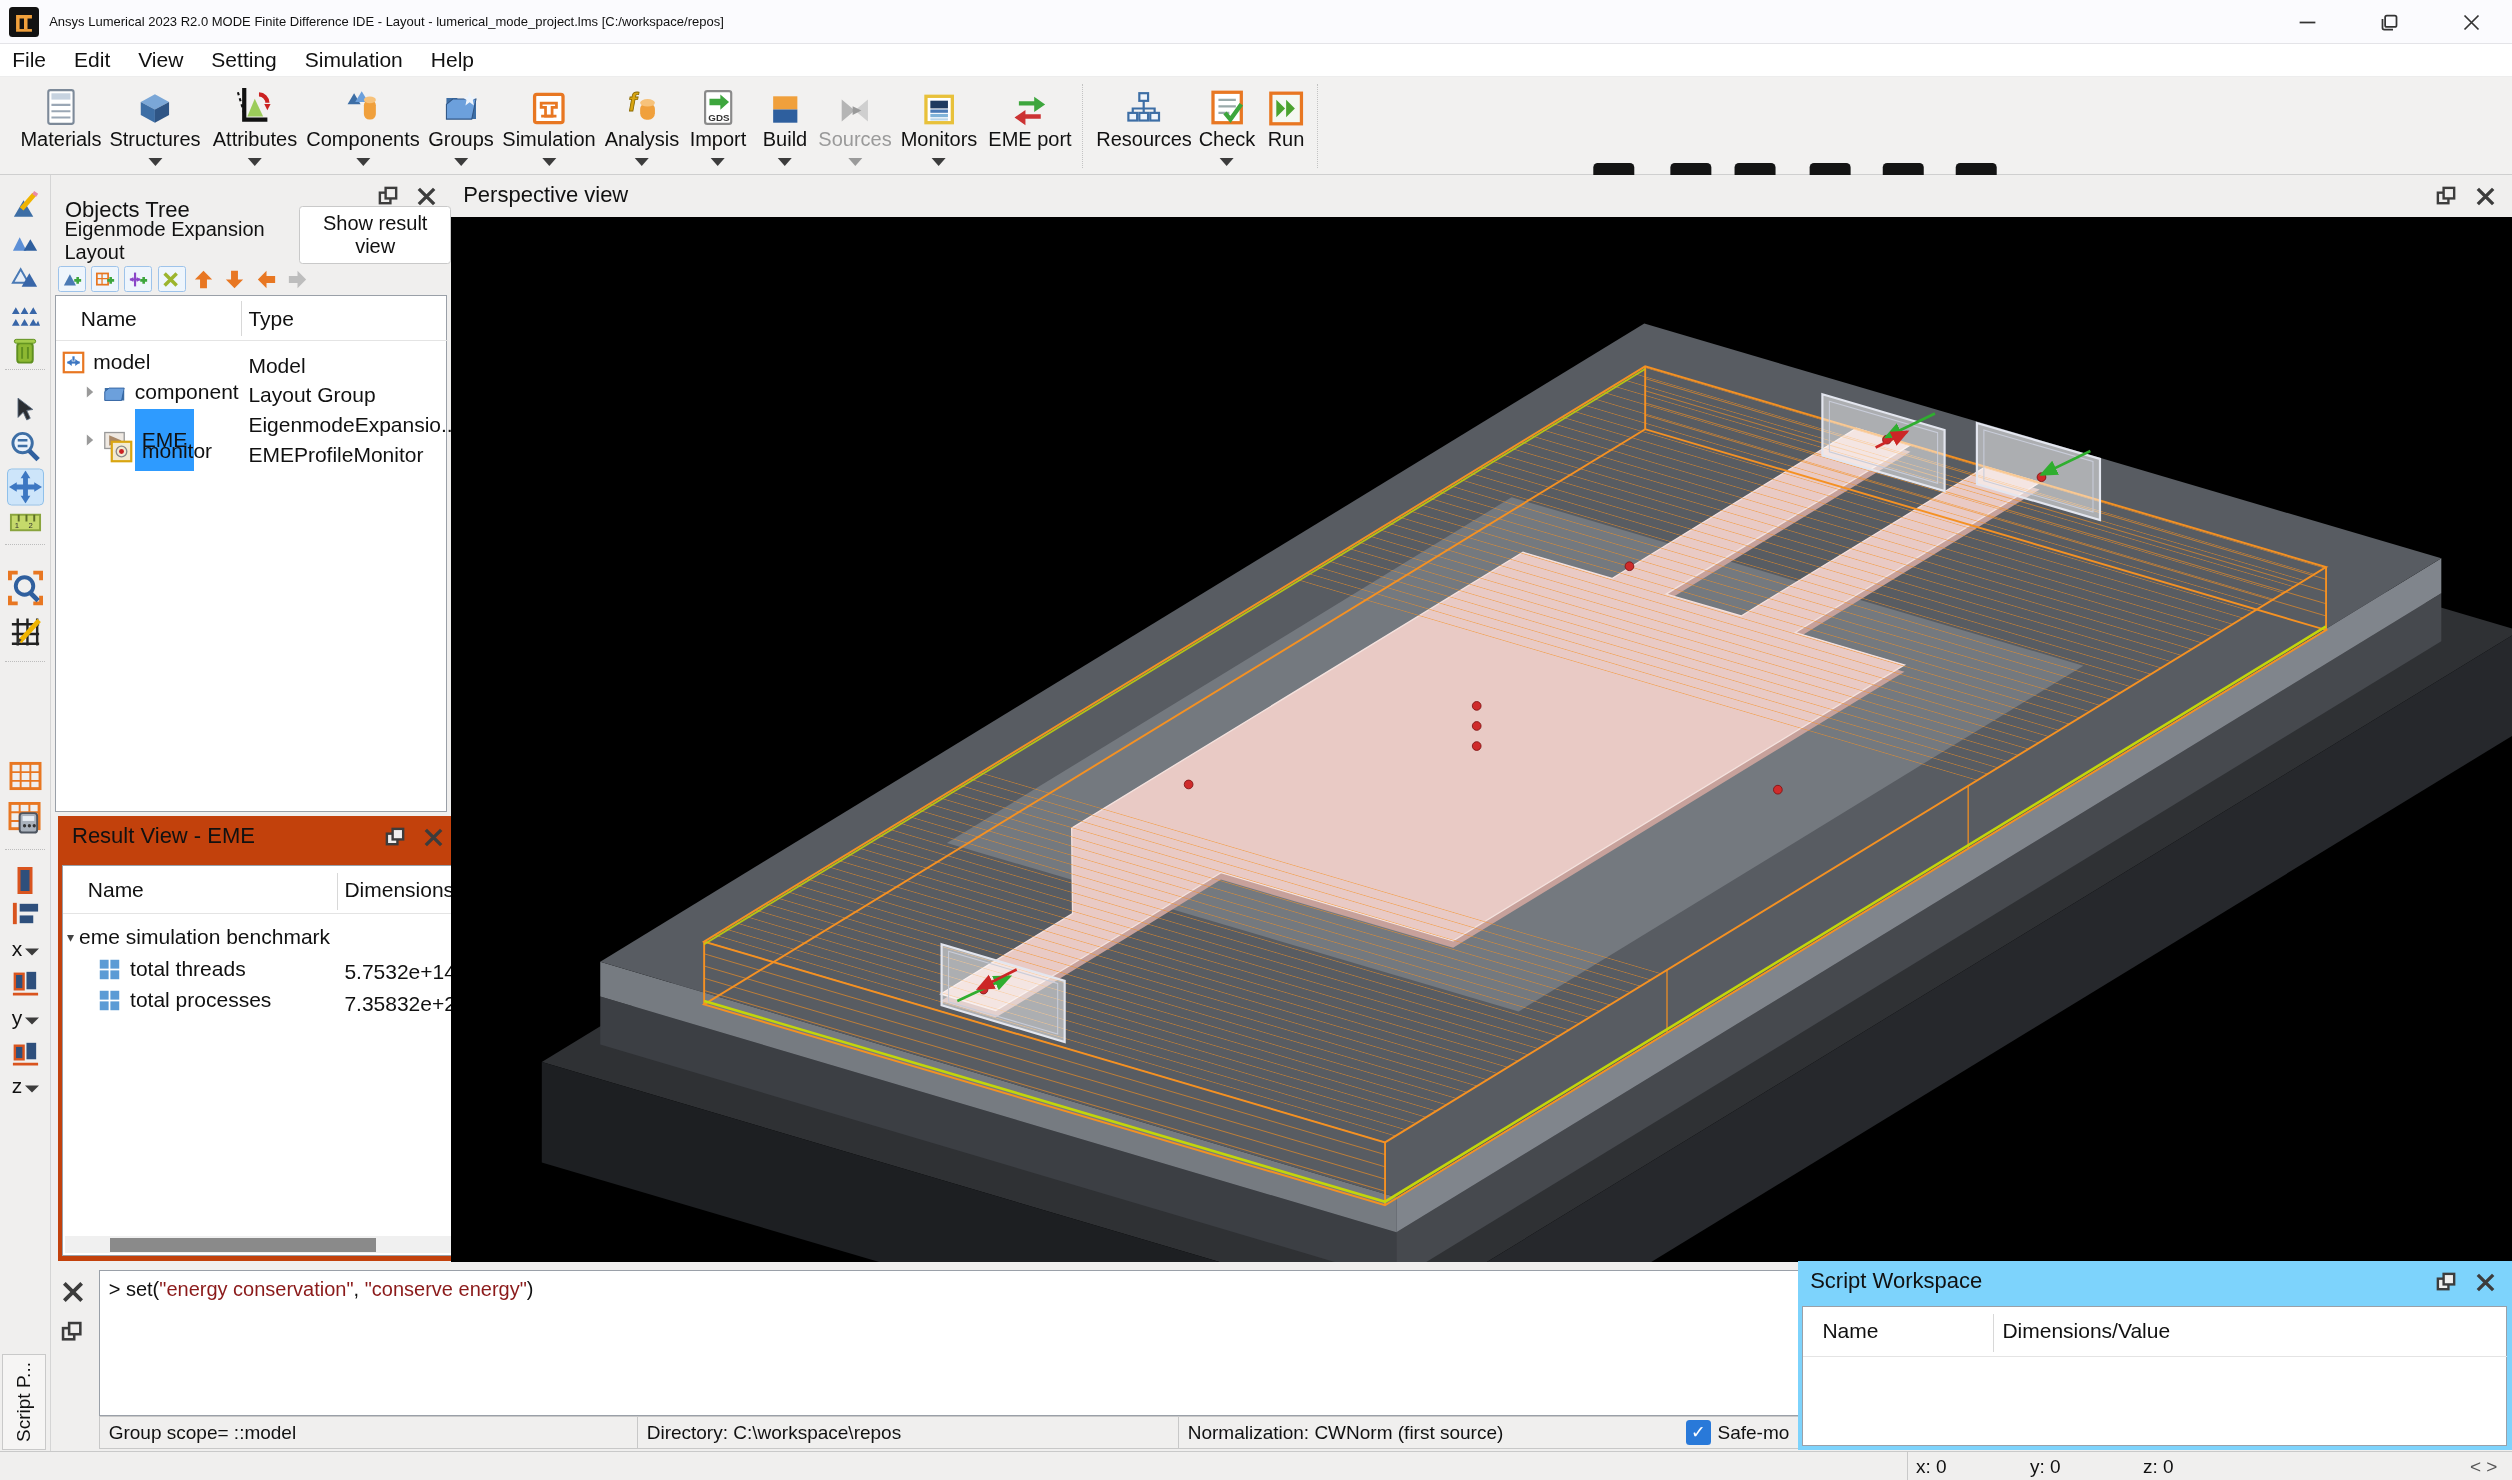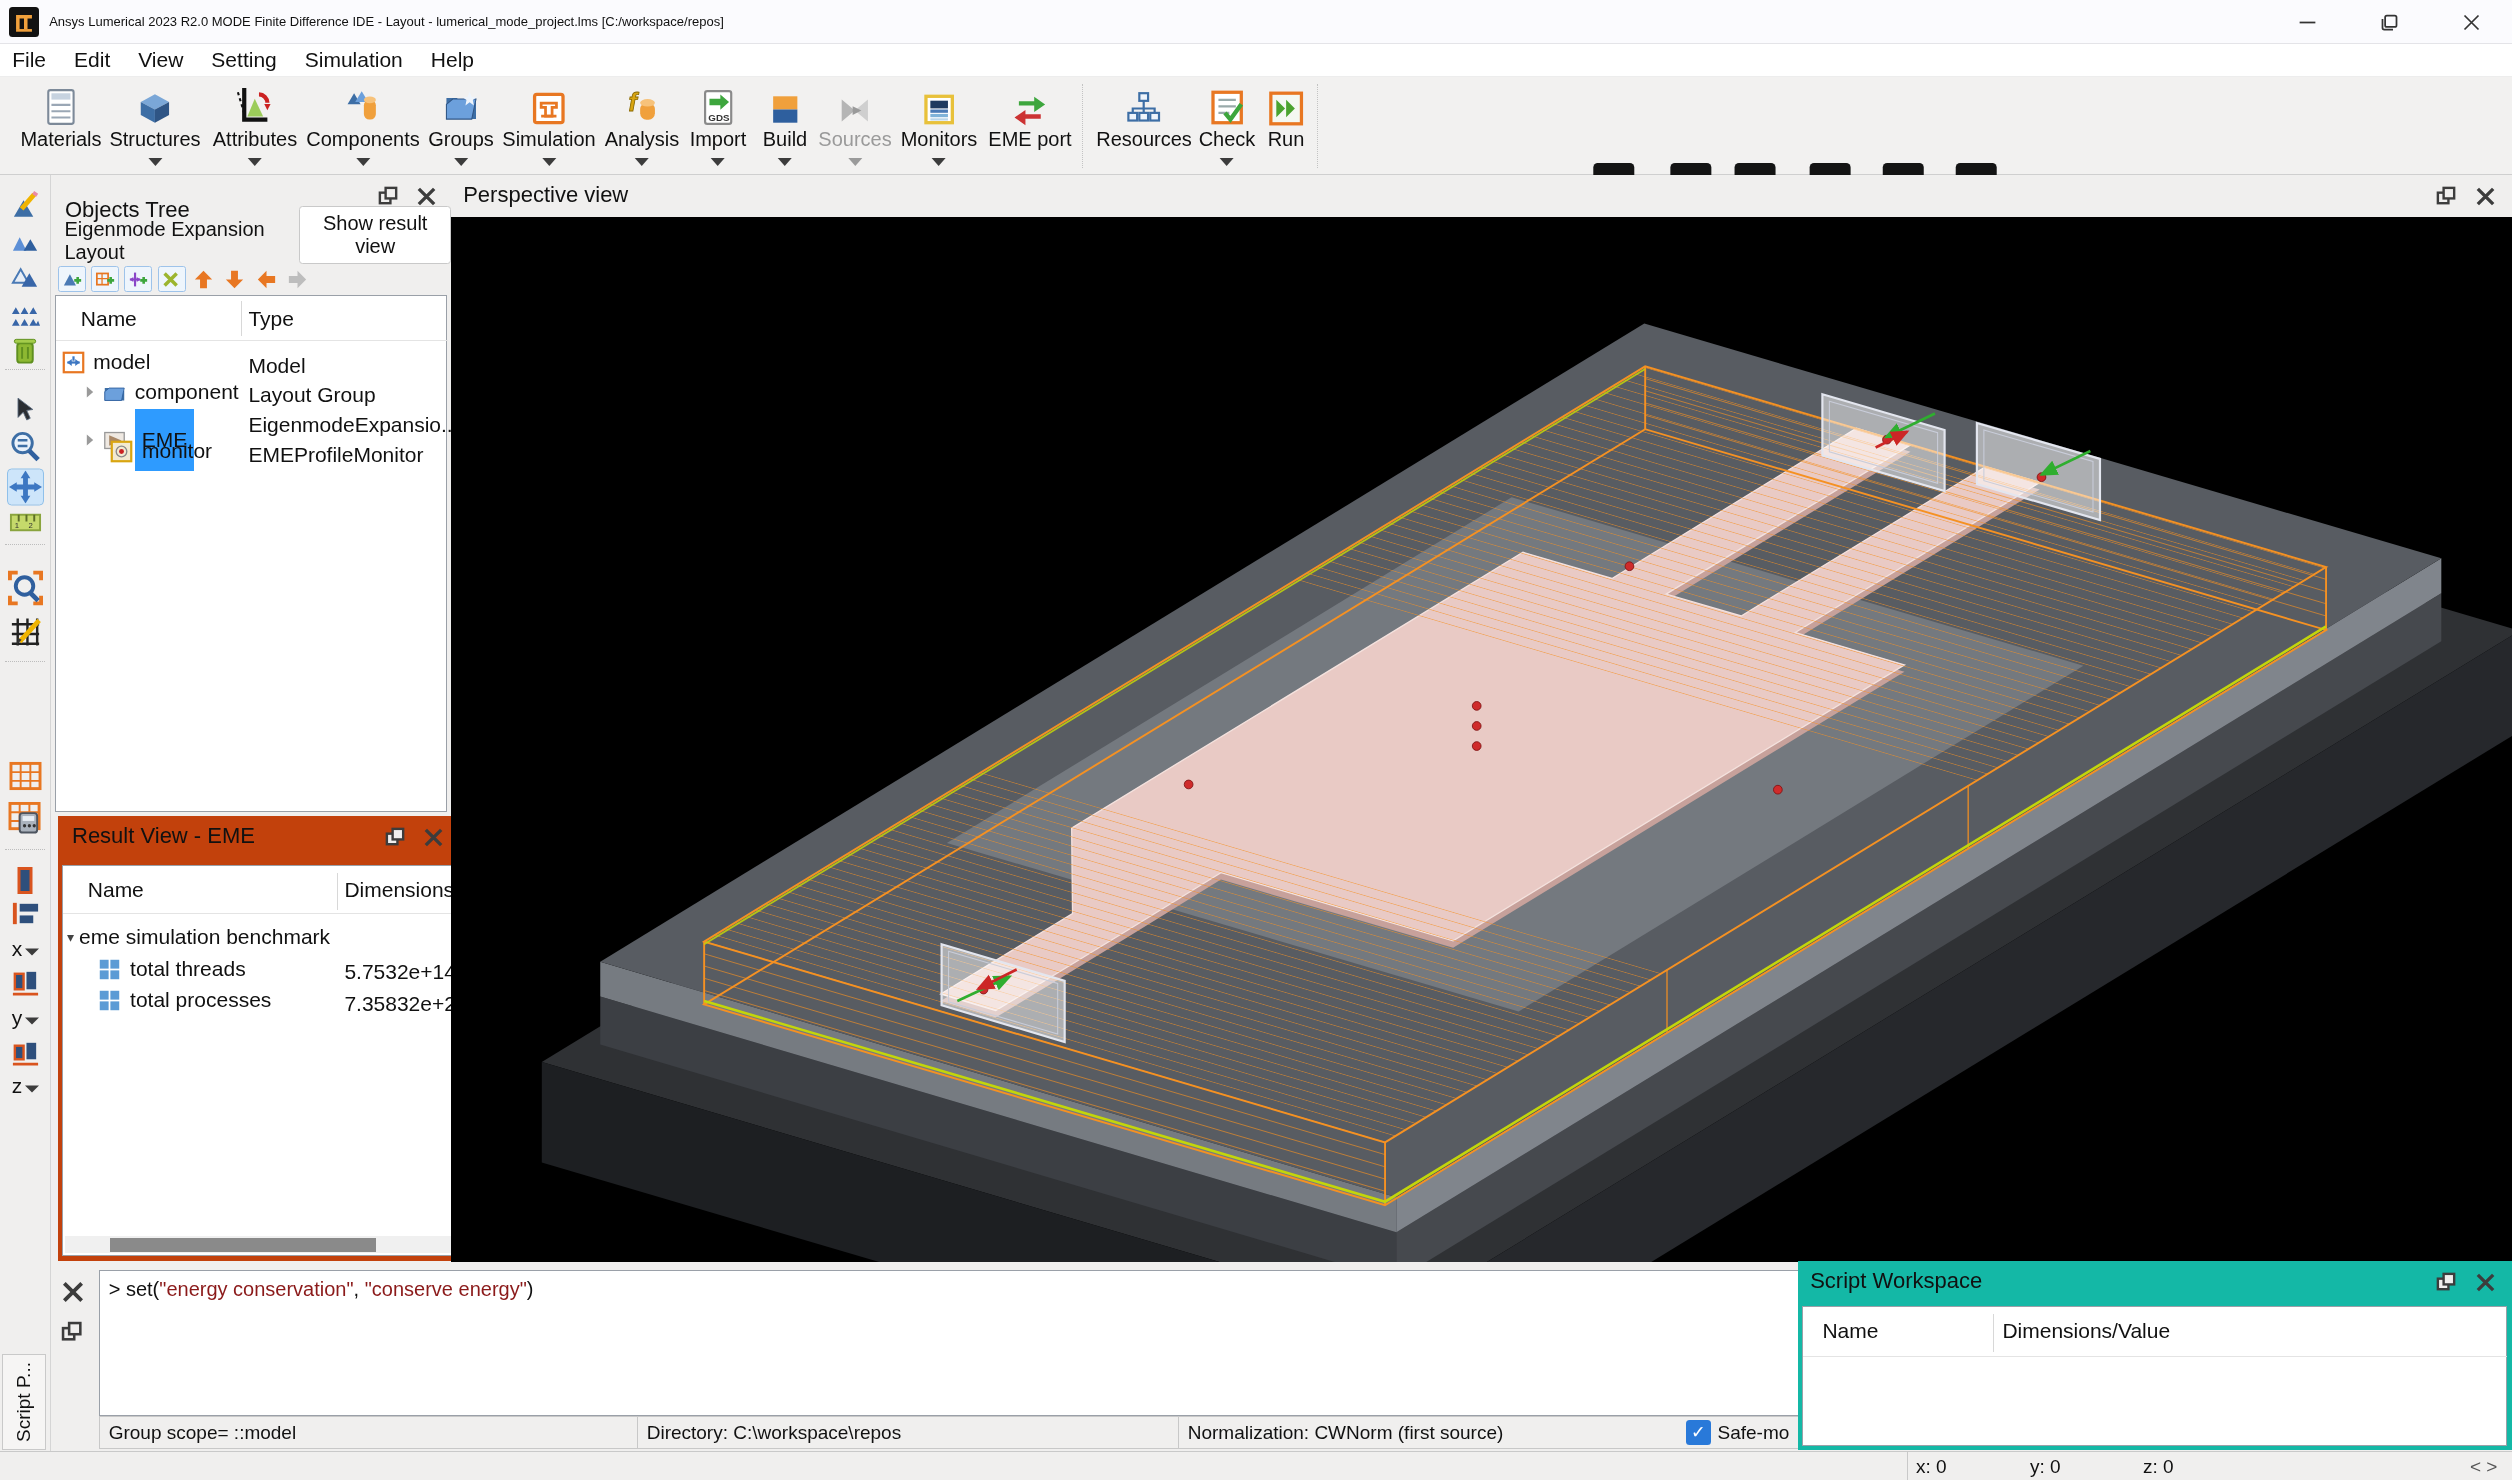--- a/index.html
+++ b/index.html
@@ -102,21 +102,21 @@
     font-size:20px; padding:7px 8.7px; }
   #console .string { color:var(--string_red); }
   #console .plain { color:#111; }
   #statusbar { left:99px; top:1416px; width:1700px; height:33px; display:flex; }
   .status-seg { height:33px; border:0.9px solid #c8c8c8; border-left:none; background:#f0efee;
     font-size:19px; color:#111; display:flex; align-items:center; padding:0 8.7px; overflow:hidden; }
   .status-seg:first-child { border-left:0.9px solid #c8c8c8; }
   .checkbox { width:24.4px; height:24.4px; background:#2979d9; border-radius:3.5px; color:#fff;
     font-size:17.5px; display:flex; align-items:center; justify-content:center; margin:0 7px 0 auto; flex:none;}
 
-  #script-ws { left:1798px; top:1261px; width:714px; height:189px; background:#14b8a6; }
+  #script-ws { left:1798px; top:1261px; width:714px; height:189px; background:#7dd3fc; }
   #ws-table { left:4.4px; top:45px; width:705px; height:140px; }
 
   #coords { left:0; top:1451px; width:2512px; height:30px; background:#f0efee;
     border-top:0.9px solid #c9c9c9; font-size:19px; color:#111; }
   #coords .cd { position:absolute; top:3.5px; }
   #coords .divider { position:absolute; left:1907px; top:0; height:30px; border-left:0.9px solid #c9c9c9; }
 
   
   .wf { stroke:var(--wireframe); fill:none; }
   .dot { fill:#cf2b2b; stroke:#7e1414; stroke-width:1; }

